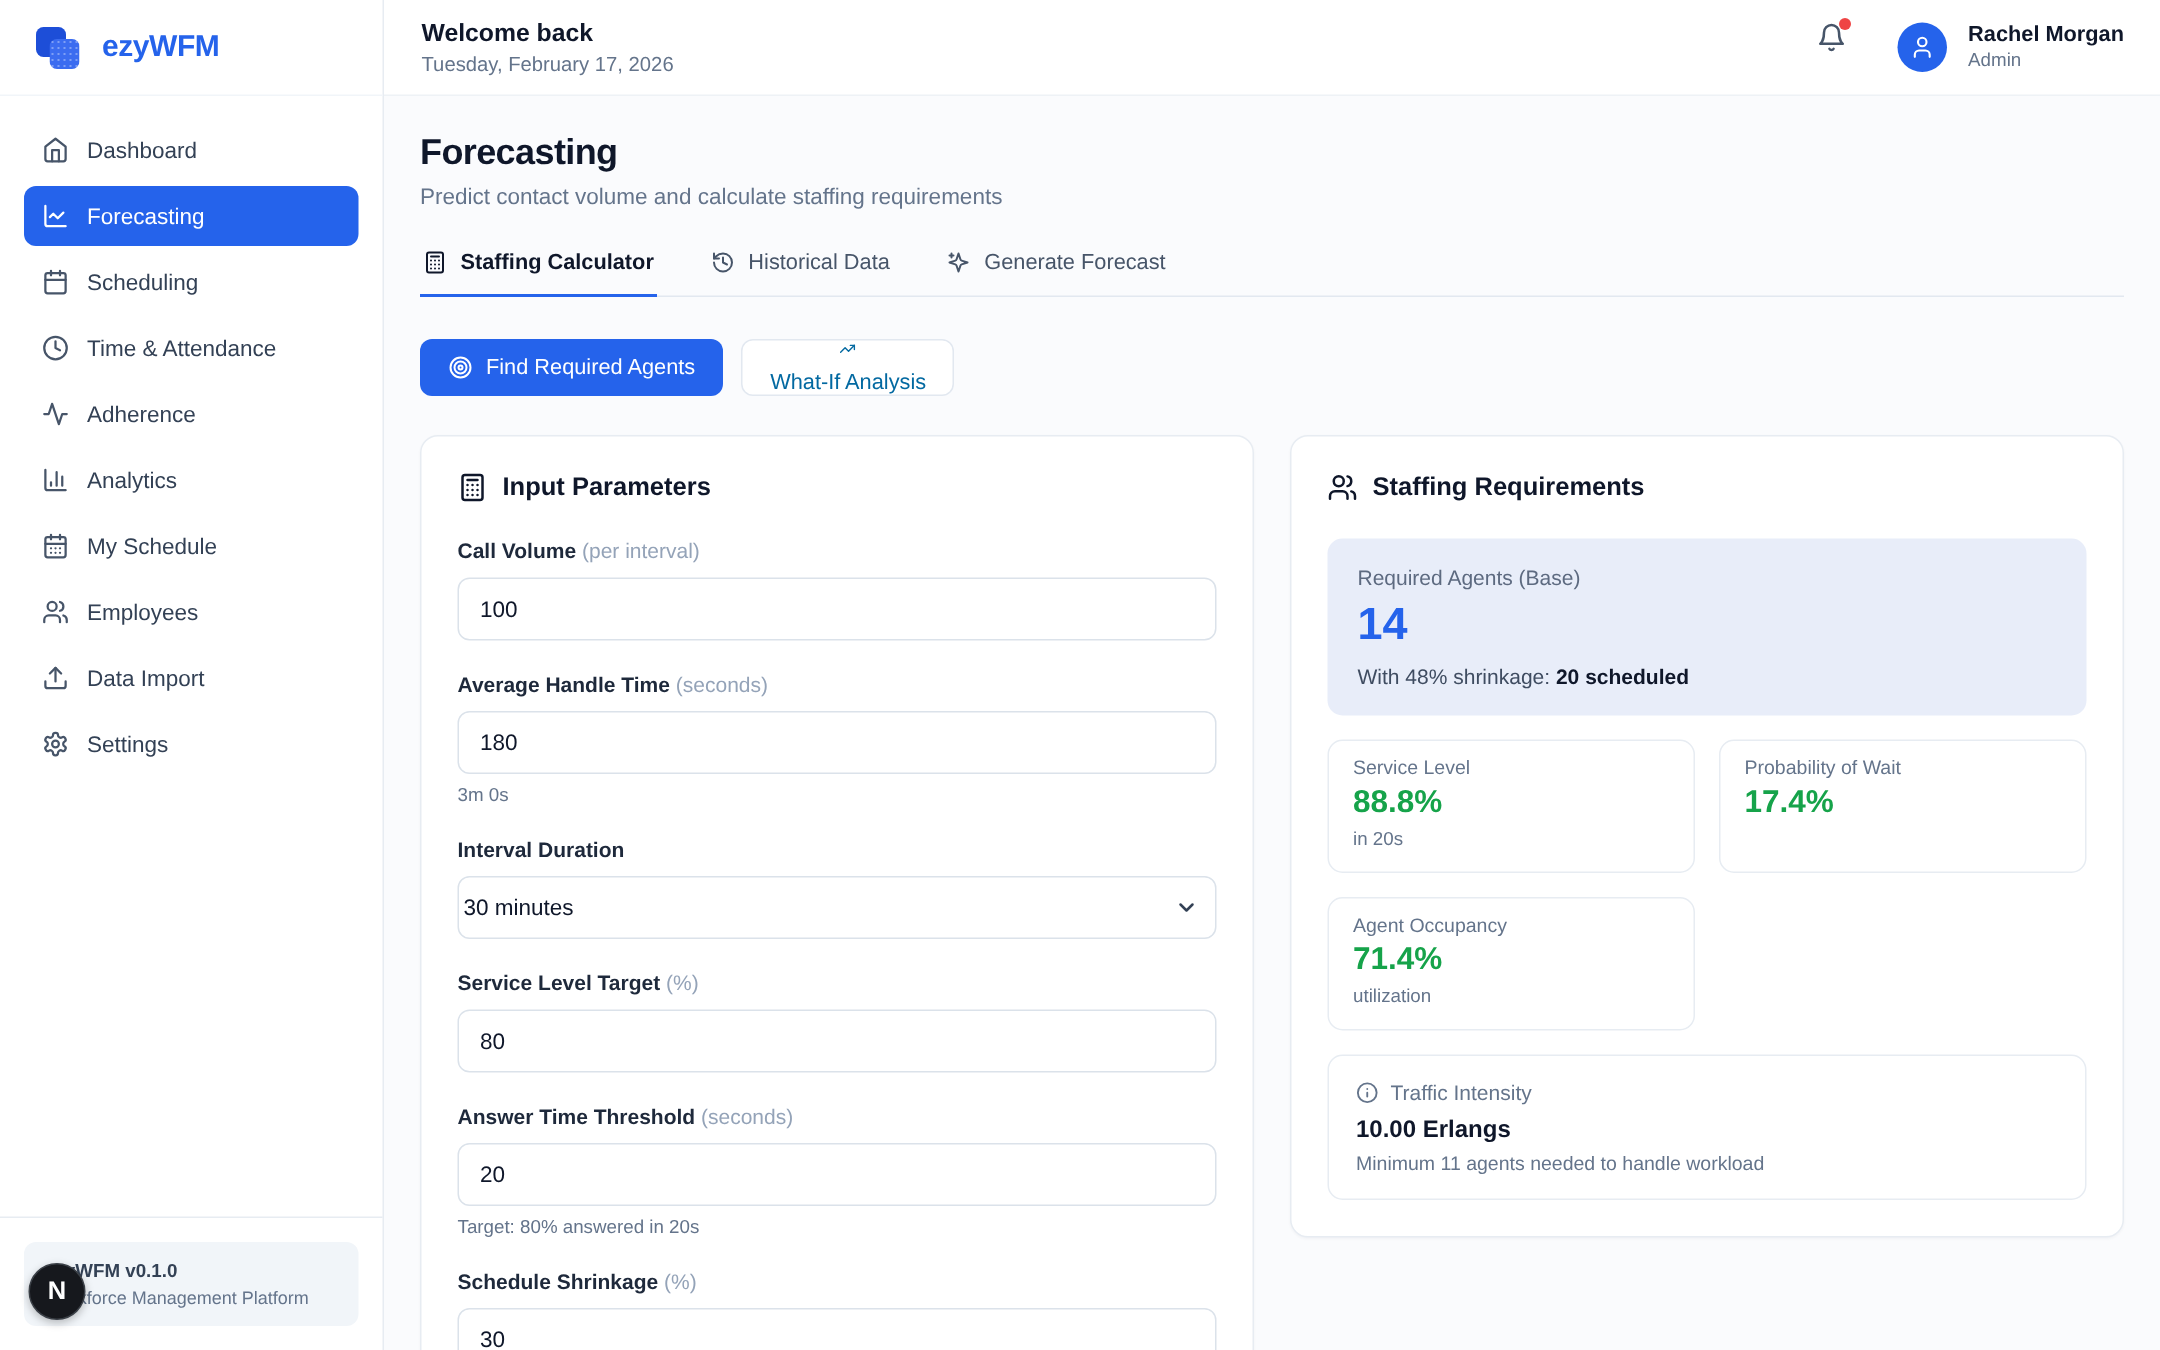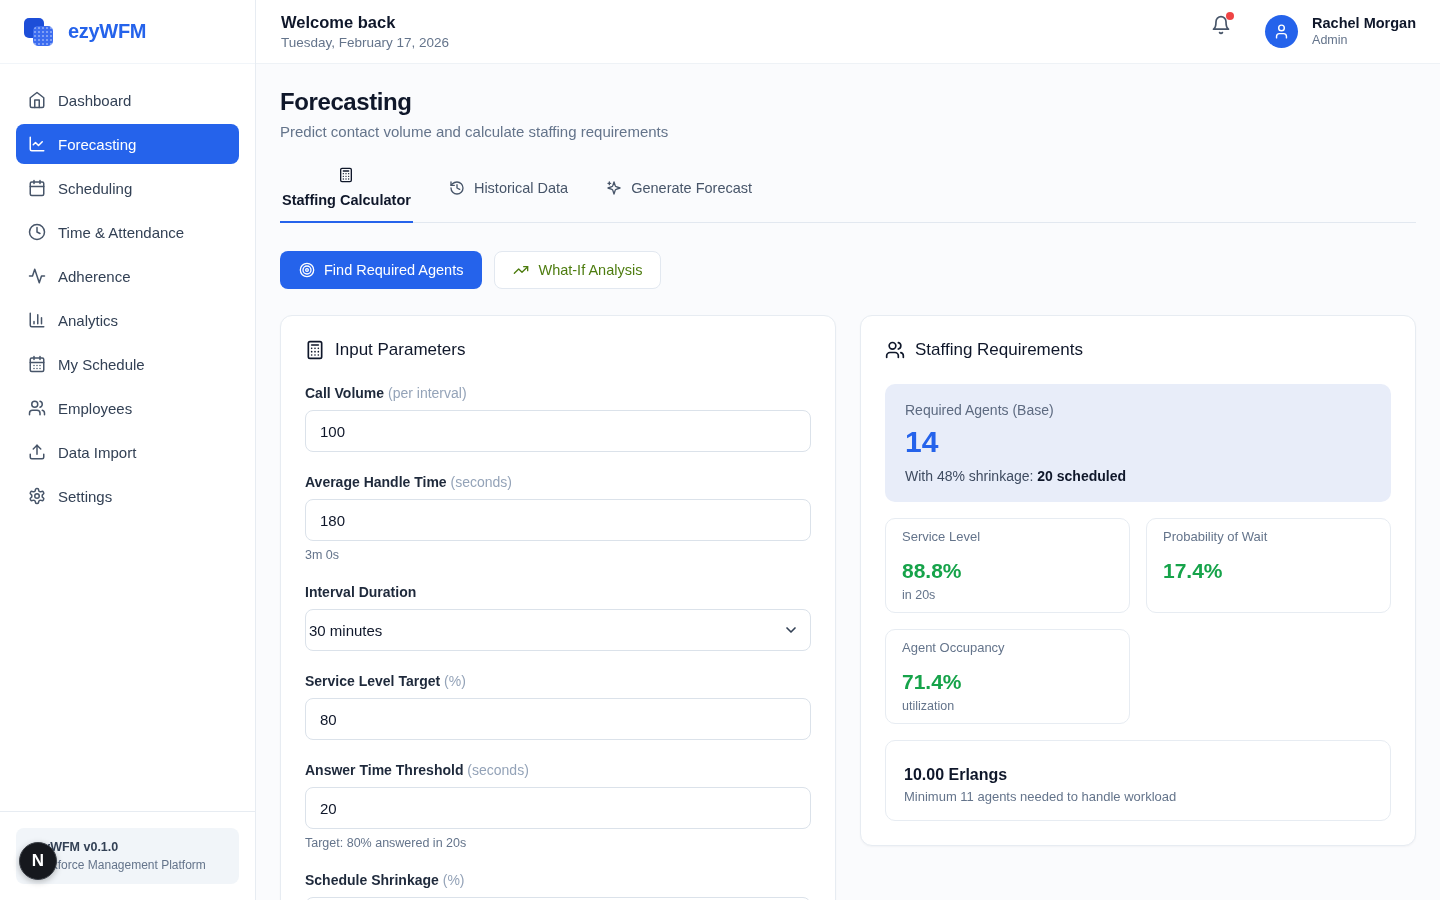--- a/index.html
+++ b/index.html
@@ -50,36 +50,36 @@
   .user-role { font-size:12.5px; color:#64748b; }
 
   .content { flex:1 1 auto; background:#fafbfd; padding:24px; overflow:hidden; }
   .page-title { font-size:24px; font-weight:700; letter-spacing:-0.4px; color:#0f172a; }
   .page-subtitle { font-size:15px; color:#64748b; margin-top:7px; }
 
   .tabs { display:flex; gap:34px; margin-top:25px; border-bottom:1px solid #e2e8f0; }
   .tab { display:flex; align-items:center; gap:9px; padding:2px 2px 13px 2px; font-size:14.5px;
     color:#475569; cursor:pointer; border-bottom:2px solid transparent; margin-bottom:-1px; }
   .tab svg { width:16px; height:16px; }
-  .tab.active { color:#0f172a; font-weight:700; border-bottom-color:#2563eb;flex-direction:column; }
+  .tab.active { color:#0f172a; font-weight:700; border-bottom-color:#2563eb; }
 
   .actions { display:flex; gap:12px; margin-top:28px; }
   .btn { display:flex; align-items:center; gap:9px; height:38px; padding:0 18px; border-radius:8px;
     font-size:14.5px; cursor:pointer; border:1px solid transparent;
     font-family:"Liberation Sans","DejaVu Sans",sans-serif; }
   .btn svg { width:16px; height:16px; }
   .btn-primary { background:#2563eb; color:#fff; }
-  .btn-secondary { background:#fff; color:#4d7c0f; border-color:#e2e8f0; }
+  .btn-secondary { background:#fff; color:#0369a1; border-color:#e2e8f0;flex-direction:column; }
 
   .cards { display:grid; grid-template-columns:1fr 1fr; gap:24px; margin-top:26px; align-items:start; }
   .card { background:#fff; border:1px solid #e7ecf2; border-radius:12px; padding:24px;
     box-shadow:0 1px 2px rgba(15,23,42,.04); }
   .card-head { display:flex; align-items:center; gap:10px; margin-bottom:24px; }
   .card-head svg { width:20px; height:20px; color:#0f172a; }
-  .card-title { font-size:17px; font-weight:400; color:#0f172a; }
+  .card-title { font-size:17px; font-weight:700; color:#0f172a; }
 
   
   .field { margin-bottom:21px; }
   .field-label { font-size:14px; font-weight:700; color:#1e293b; }
   .field-suffix { font-size:14px; font-weight:400; color:#94a3b8; }
   .field input { display:block; width:100%; height:42px; margin-top:8px; border:1px solid #dbe2ea;
     border-radius:8px; padding:0 14px; font-size:15px; color:#0f172a; background:#fff; outline:none;
     font-family:"Liberation Sans","DejaVu Sans",sans-serif; }
   .field-helper { font-size:12.5px; color:#64748b; margin-top:7px; }
   .select-wrap { position:relative; margin-top:8px; }
@@ -90,21 +90,21 @@
 
   
   .highlight-box { background:#e8edf9; border-radius:10px; padding:18px 20px; margin-bottom:16px; }
   .hl-label { font-size:14px; color:#5b6ب7e; color:#5d6a80; }
   .hl-value { font-size:30px; font-weight:700; color:#2563eb; margin:7px 0 9px; }
   .hl-note { font-size:14px; color:#3f4c61; }
   .hl-note b { color:#0f172a; }
   .metrics { display:grid; grid-template-columns:1fr 1fr; gap:16px; }
   .metric { border:1px solid #e7ecf2; border-radius:10px; padding:10px 16px; min-height:89px; }
   .metric-label { font-size:13px; color:#64748b; }
-  .metric-value { font-size:21px; font-weight:700; color:#16a34a; margin-top:15px; }
+  .metric-value { font-size:21px; font-weight:700; color:#16a34a; margin-top:4px; }
   .metric-sub { font-size:12.5px; color:#64748b; margin-top:5px; }
   .metric-sub:empty { display:none; }
   .traffic-box { border:1px solid #e7ecf2; border-radius:10px; padding:16px 18px; margin-top:16px; }
   .traffic-head { display:flex; align-items:center; gap:8px; font-size:14px; color:#64748b; }
   .traffic-head svg { width:15px; height:15px; color:#64748b; }
   .traffic-value { font-size:16px; font-weight:700; color:#0f172a; margin-top:9px; }
   .traffic-note { font-size:13px; color:#64748b; margin-top:5px; }
 </style>
 </head>
 <body>
@@ -362,20 +362,28 @@
 
             </div>
             <div class="metric">
               <div class="metric-label">Agent Occupancy</div>
               <div class="metric-value">71.4%</div>
               <div class="metric-sub">utilization</div>
             </div>
           </div>
 
           <div class="traffic-box">
+            <div class="traffic-head">
+              <svg viewBox="0 0 24 24" fill="none" stroke="currentColor" stroke-width="2" stroke-linecap="round" stroke-linejoin="round">
+                  <circle cx="12" cy="12" r="10"></circle>
+                  <path d="M12 16v-4"></path>
+                  <path d="M12 8h.01"></path>
+                </svg>
+              <span>Traffic Intensity</span>
+            </div>
             <div class="traffic-value">10.00 Erlangs</div>
             <div class="traffic-note">Minimum 11 agents needed to handle workload</div>
           </div>
         </section>
 
       </div>
     </div>
   </div>
 </div>
 

